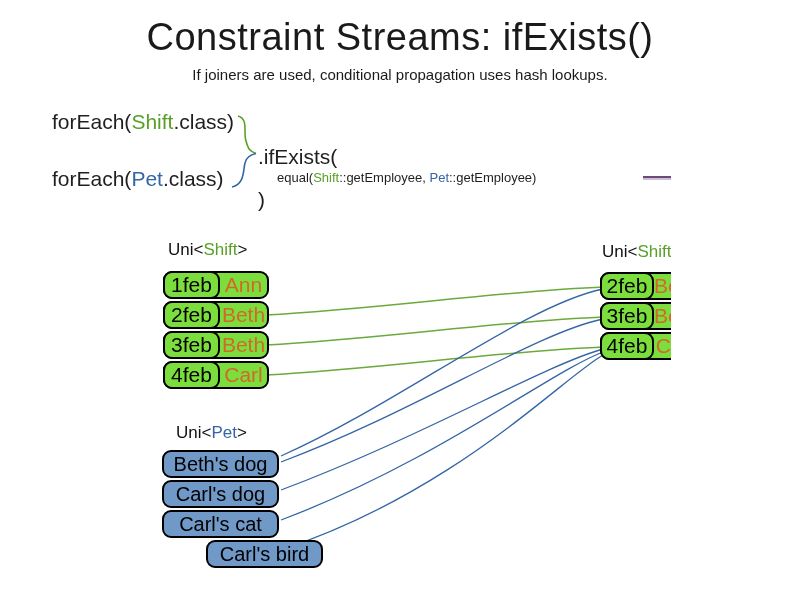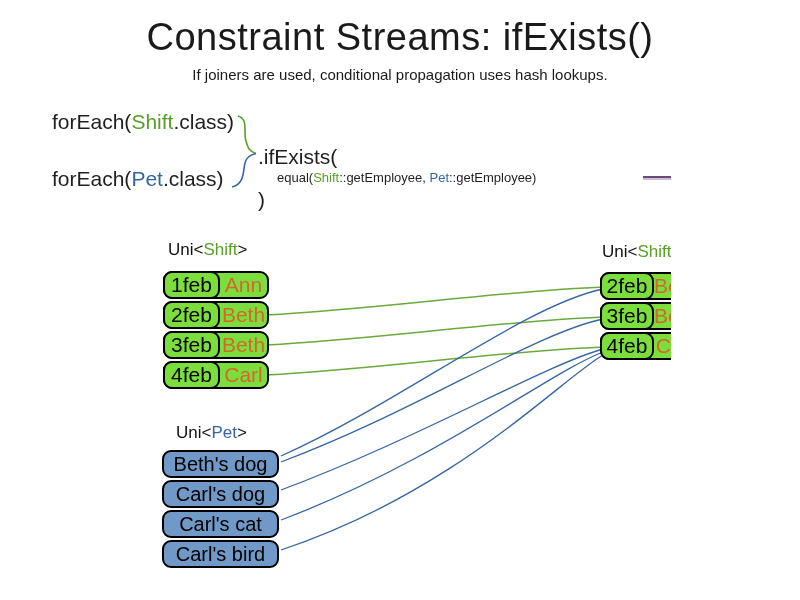--- a/index.html
+++ b/index.html
@@ -120,16 +120,16 @@
   <div class="shift-row" style="left:600px;top:332px;width:98px;">
     <span class="date-cell" style="min-width:54px;">4feb</span>
     <span class="name-cell">Carl</span>
   </div>
 
   <div class="uni-label" style="left:176px;top:416px;"><span>Uni&lt;</span><span class="tok-pet">Pet</span><span>&gt;</span></div>
 
   <div class="pet-box" style="top:450px;">Beth's dog</div>
   <div class="pet-box" style="top:480px;">Carl's dog</div>
   <div class="pet-box" style="top:510px;">Carl's cat</div>
-  <div class="pet-box" style="top:540px;">Carl's bird</div>
+  <div class="pet-box" style="top:540px;margin-left:44px;">Carl's bird</div>
 
 
 </div>
 
 </body></html>

